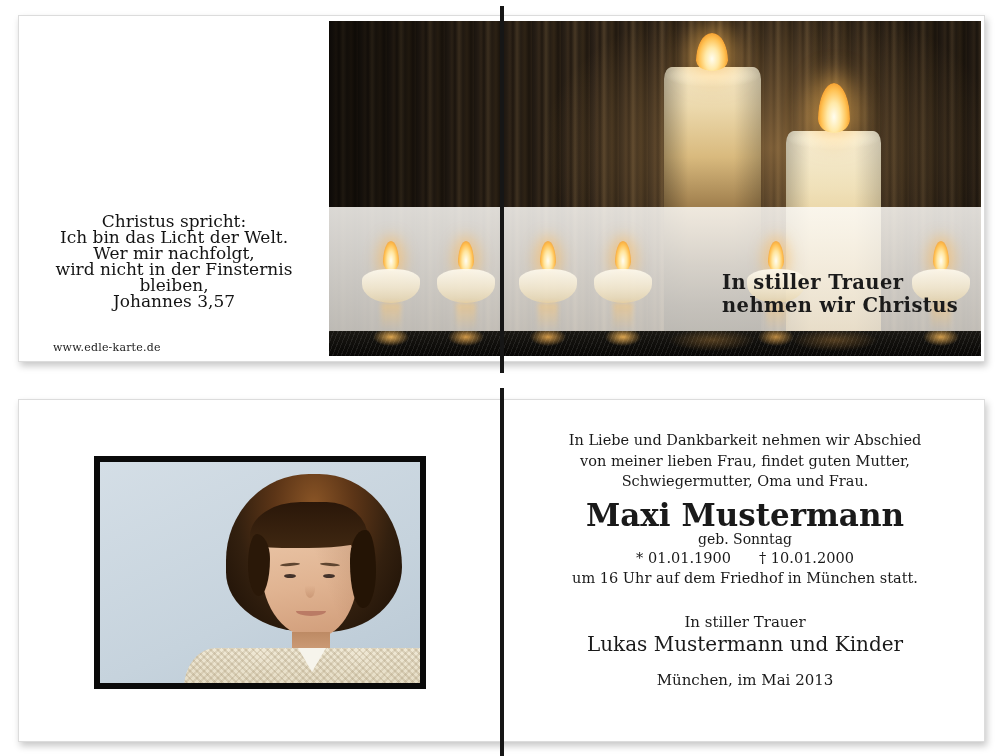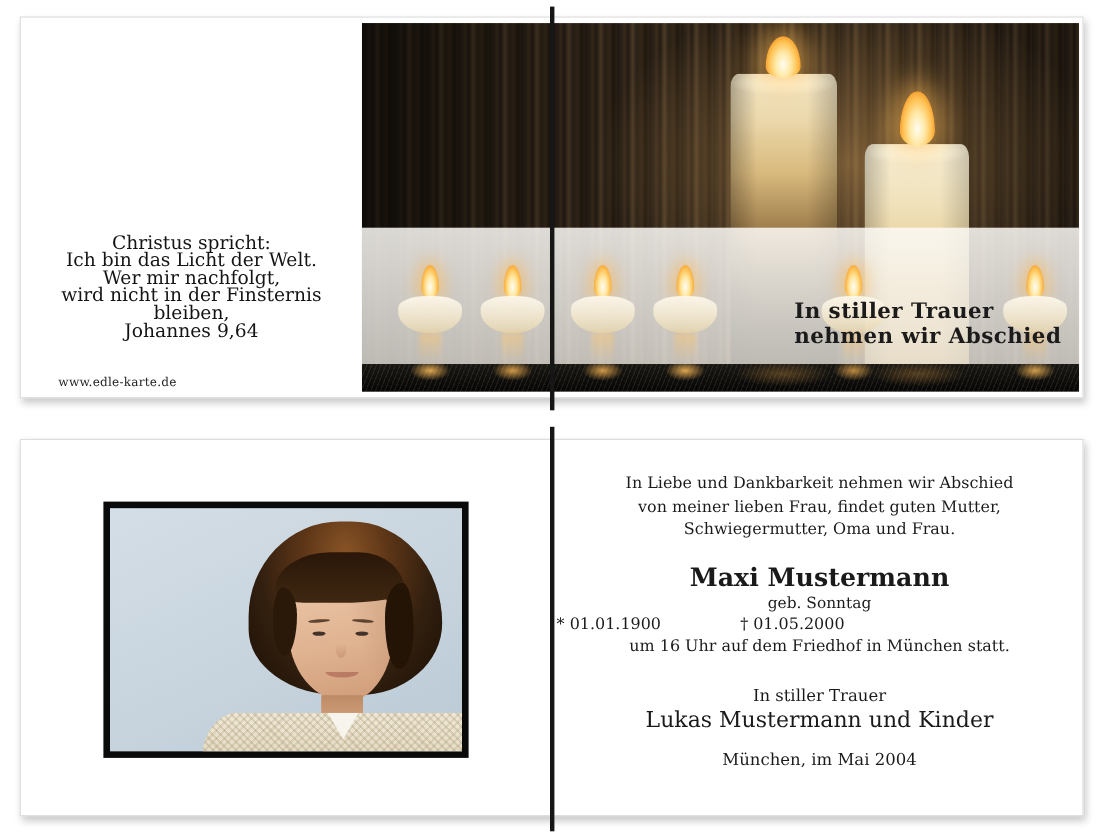--- a/index.html
+++ b/index.html
@@ -172,41 +172,41 @@
   #blouse{
     position:absolute;left:198px;top:186px;width:28px;height:24px;background:#f6f4ec;
     clip-path:polygon(0 0,100% 0,50% 100%);
   }
 
   #inner-text{
     position:absolute;left:487px;top:0;width:478px;text-align:center;color:#1a1a1a;
   }
   .intro-line{font-size:14.5px;line-height:20.5px;}
   #intro-1{margin-top:30px;}
-  #deceased-name{font-size:23px;font-weight:bold;line-height:27px;margin-top:20px;}
+  #deceased-name{font-size:31px;font-weight:bold;line-height:27px;margin-top:10px;}
   #birth-name{font-size:14px;line-height:18px;margin-top:1px;}
-  #dates-row{display:flex;justify-content:flex-start;gap:72px;font-size:14.5px;line-height:20px;}
+  #dates-row{display:flex;justify-content:center;gap:28px;font-size:14.5px;line-height:20px;}
   .funeral-line{font-size:14.5px;line-height:20.5px;}
   #funeral-1{margin-top:16px;}
   #closing-line{font-size:15px;line-height:20px;margin-top:24px;}
   #family-line{font-size:20px;font-weight:normal;line-height:24px;}
   #place-date{font-size:15px;line-height:20px;margin-top:14px;}
 </style>
 </head>
 <body>
 
 <div class="card" id="outer-card">
 
   <div id="back-panel">
     <div id="verse-block">
       <div>Christus spricht:</div>
       <div>Ich bin das Licht der Welt.</div>
       <div>Wer mir nachfolgt,</div>
       <div>wird nicht in der Finsternis bleiben,</div>
-      <div>Johannes 9,64</div>
+      <div>Johannes 3,57</div>
     </div>
     <div id="website">www.edle-karte.de</div>
   </div>
 
   <div id="candle-photo">
     <div id="wood"></div>
 
     <div class="pillar" id="pillar-large"></div>
     <div class="pillar" id="pillar-small"></div>
     <div class="flame" id="flame-large"></div>
@@ -242,21 +242,21 @@
     <div class="tealight" id="tl-6">
       <div class="tl-flame"></div>
       <div class="tl-body"></div>
       <div class="tl-reflect"></div>
     </div>
 
     <div id="floor"></div>
 
     <div id="headline">
       <div>In stiller Trauer</div>
-      <div>nehmen wir Abschied</div>
+      <div>nehmen wir Christus</div>
     </div>
   </div>
 </div>
 
 <div class="card" id="inner-card">
 
   <div id="portrait-frame">
     <div id="hair-back"></div>
     <div id="face"></div>
     <div id="fringe"></div>
@@ -276,26 +276,26 @@
   <div id="inner-text">
     <div class="intro-line" id="intro-1">In Liebe und Dankbarkeit nehmen wir Abschied</div>
     <div class="intro-line">von meiner lieben Frau, findet guten Mutter,</div>
     <div class="intro-line">Schwiegermutter, Oma und Frau.</div>
 
     <div id="deceased-name">Maxi Mustermann</div>
     <div id="birth-name">geb. Sonntag</div>
 
     <div id="dates-row">
       <span>* 01.01.1900</span>
-      <span>† 01.05.2000</span>
+      <span>† 10.01.2000</span>
     </div>
 
     <div class="funeral-line">um 16 Uhr auf dem Friedhof in München statt.</div>
 
     <div id="closing-line">In stiller Trauer</div>
     <div id="family-line">Lukas Mustermann und Kinder</div>
 
-    <div id="place-date">München, im Mai 2004</div>
+    <div id="place-date">München, im Mai 2013</div>
   </div>
 </div>
 
 <div class="fold-line" id="fold-top"></div>
 <div class="fold-line" id="fold-bottom"></div>
 
 </body></html>

